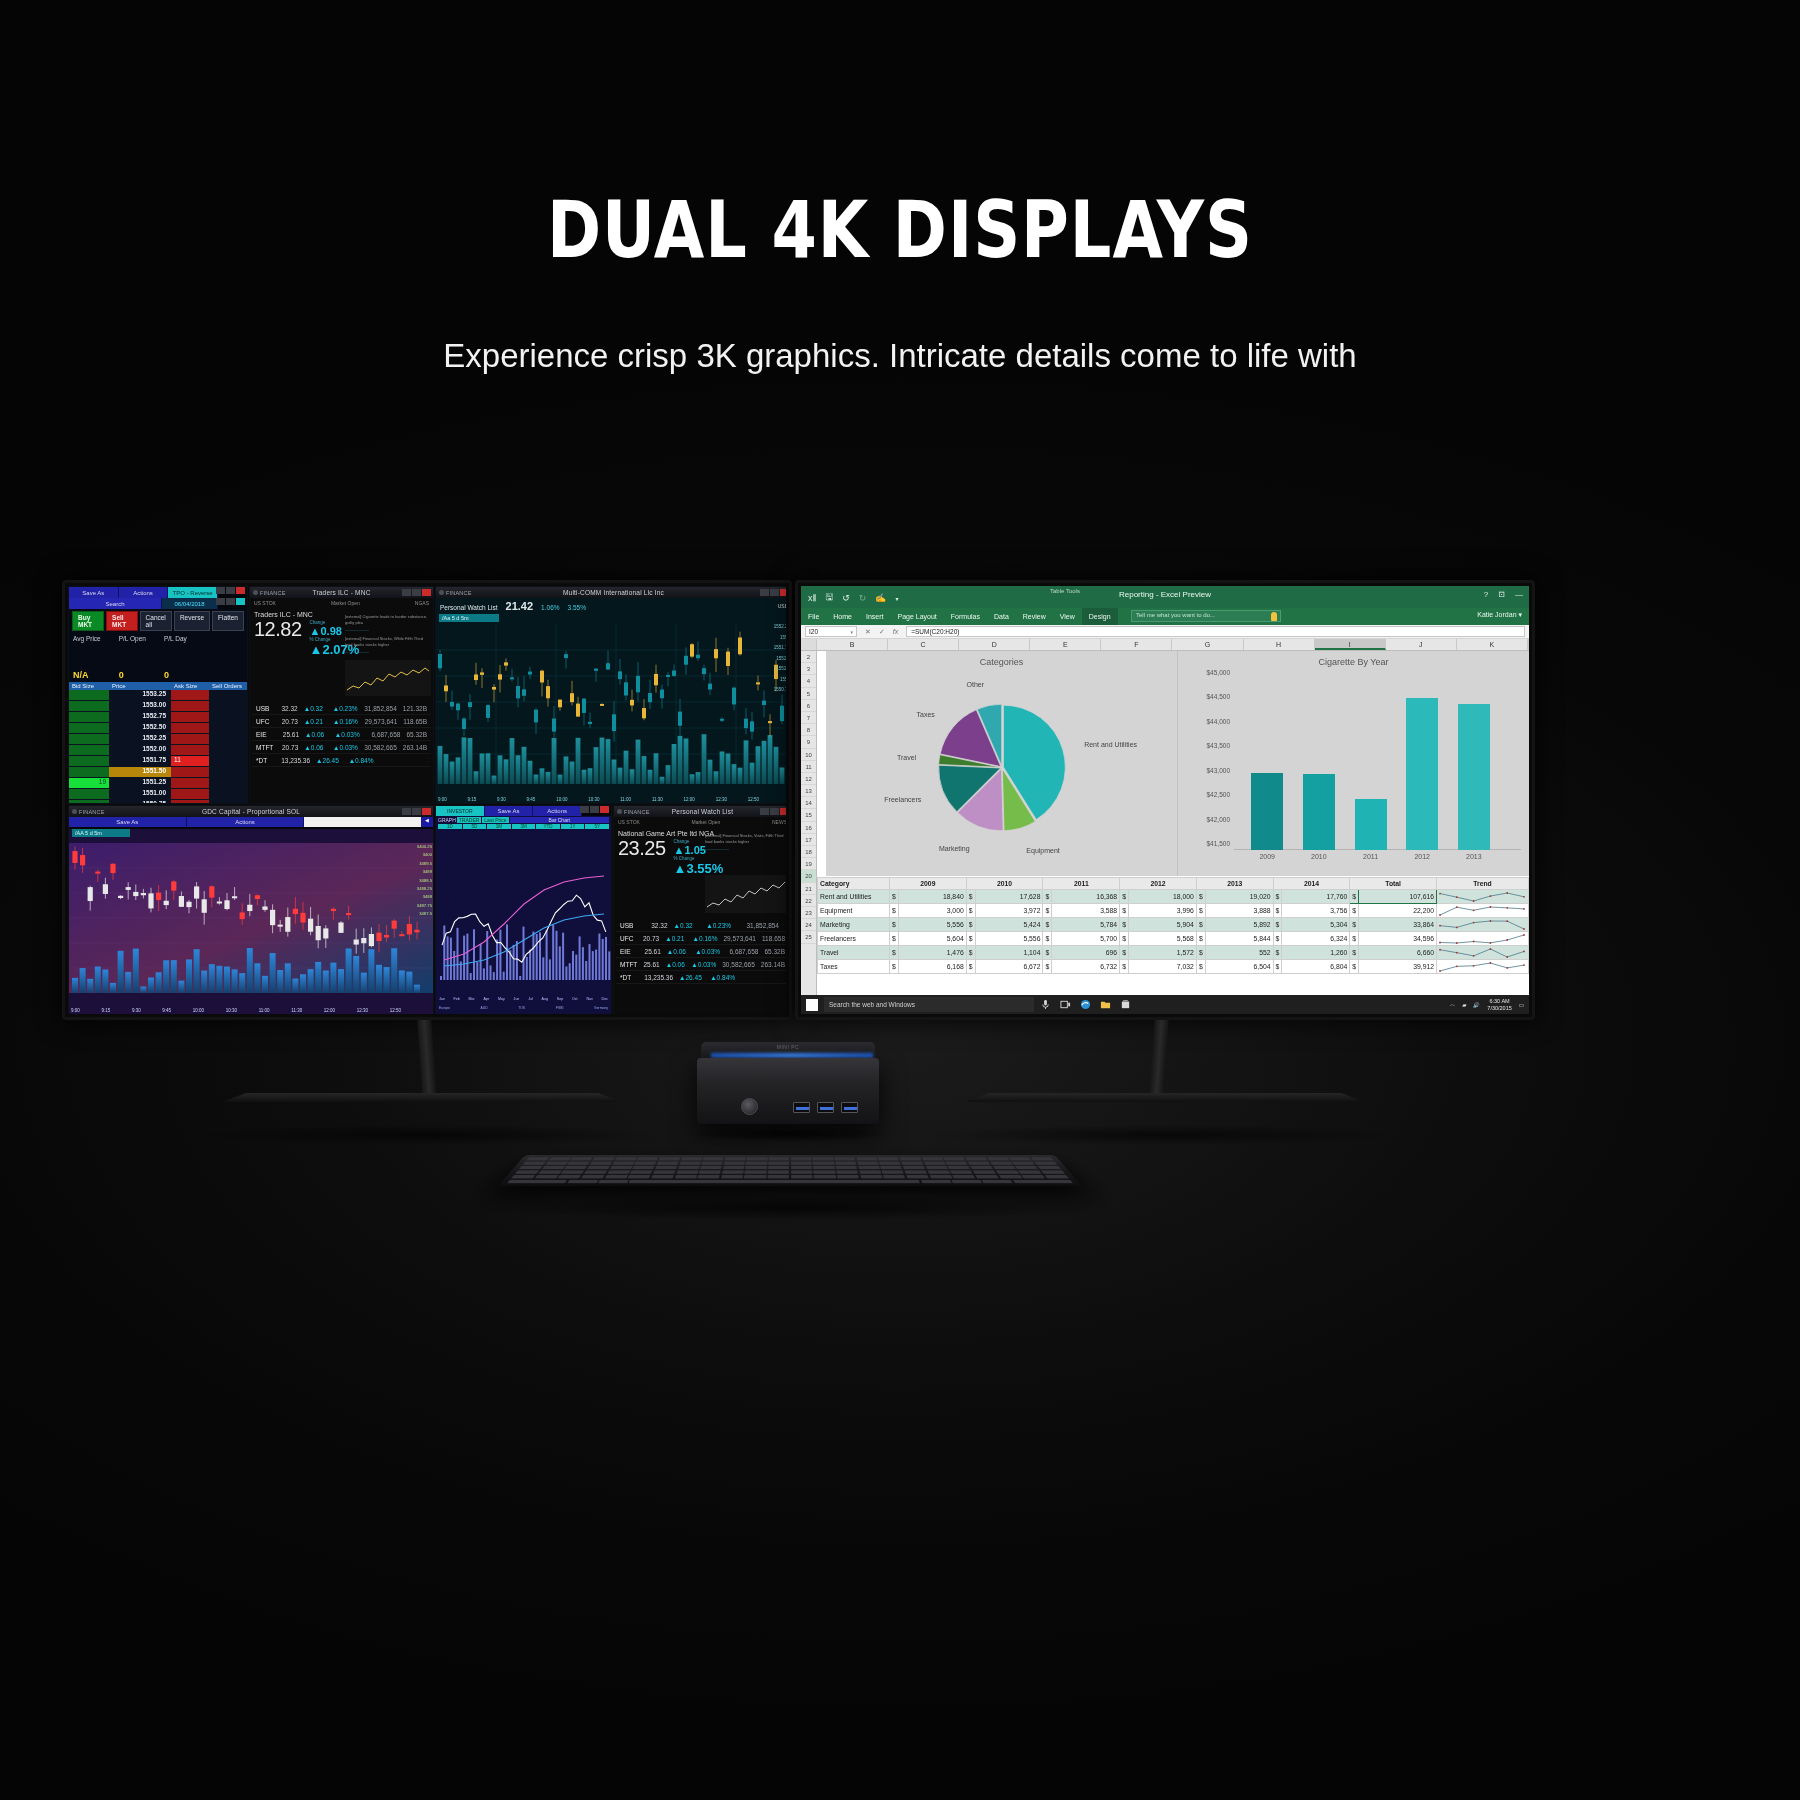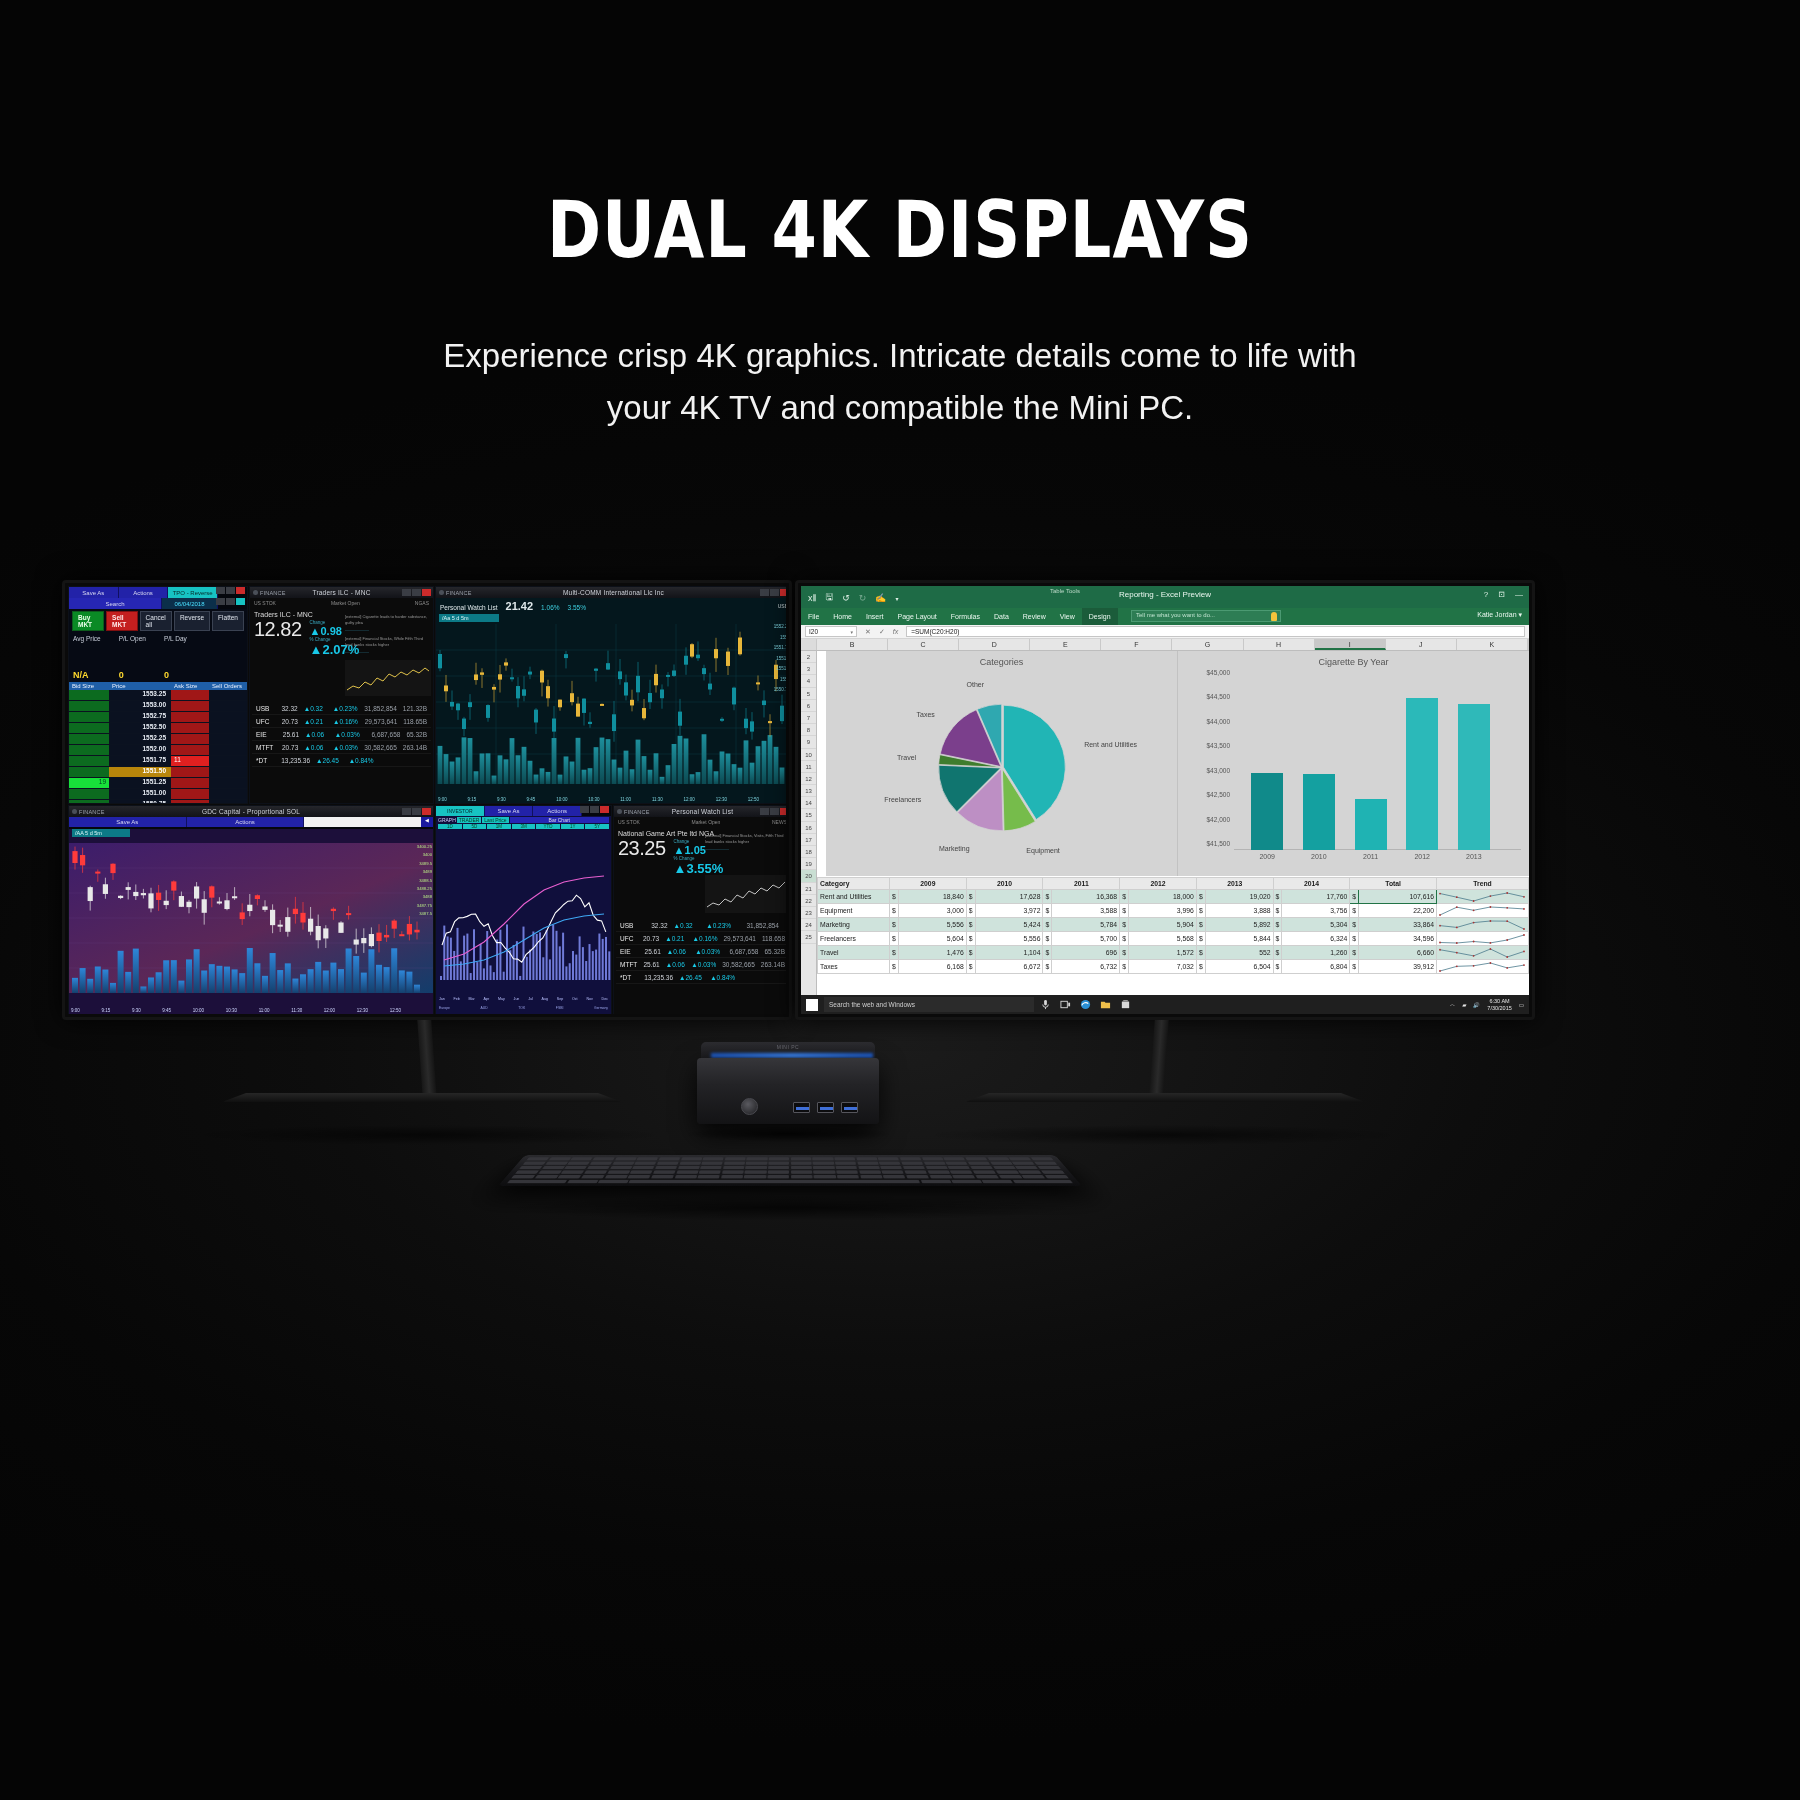--- a/index.html
+++ b/index.html
@@ -188,22 +188,21 @@
   .mon-shadow { position:absolute; top:1125px; height:20px;
     background:radial-gradient(ellipse at center, rgba(0,0,0,.6), rgba(0,0,0,0) 72%); }
 </style>
 </head>
 <body>
 
 <div class="stage">
 
   <div class="headline">DUAL 4K DISPLAYS</div>
   <div class="subhead">
-    <div>Experience crisp 4K graphics. Intricate details come to life with</div>
-    <div>your 4K TV and compatible the Mini PC.</div>
+    <div>Experience crisp 3K graphics. Intricate details come to life with</div>
   </div>
 
   <div class="monitor" id="mon-left">
     <div class="mon-bezel">
       <div class="screen">
 
         <div class="twin" style="left:0;top:0;width:180px;height:218px;">
           <div class="ladder-top">
             <div class="lbtn">Save As</div>
             <div class="lbtn">Actions</div>

